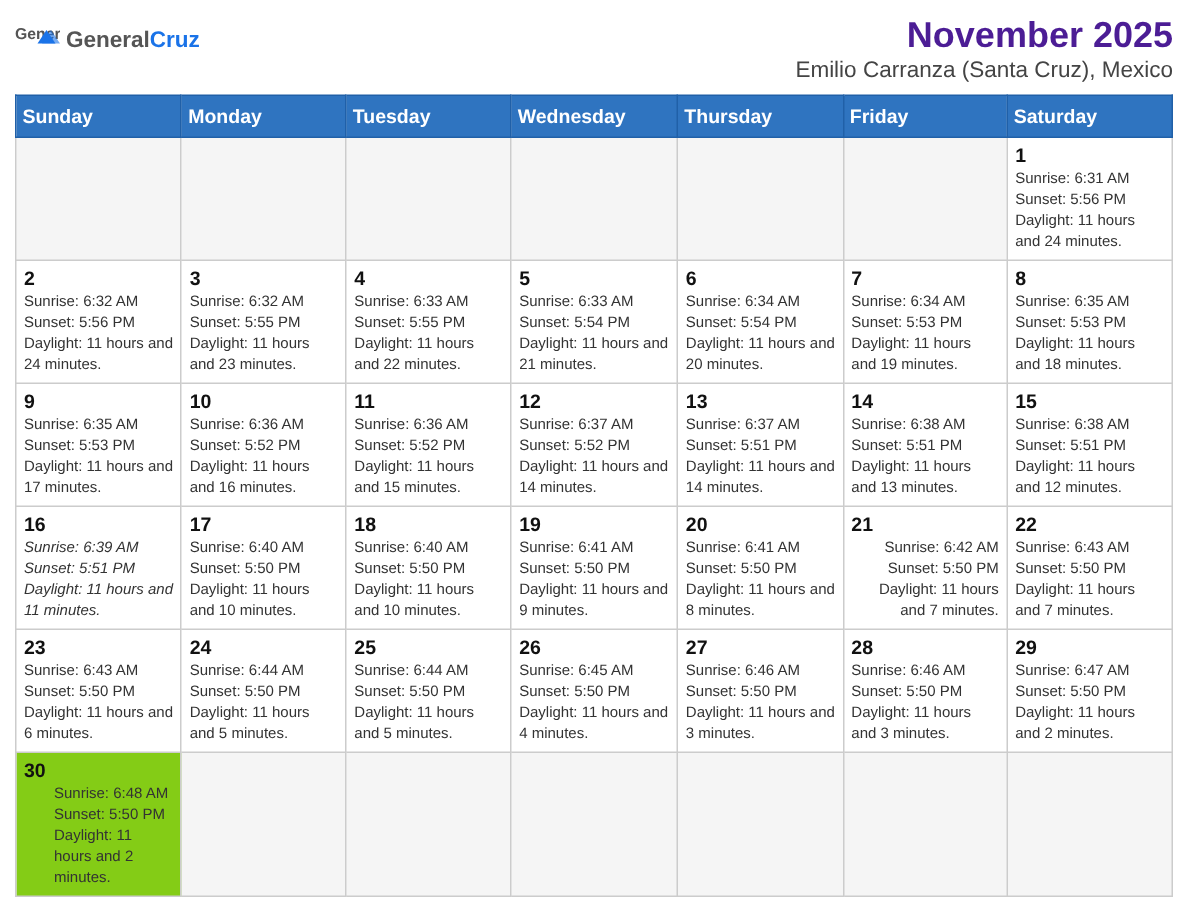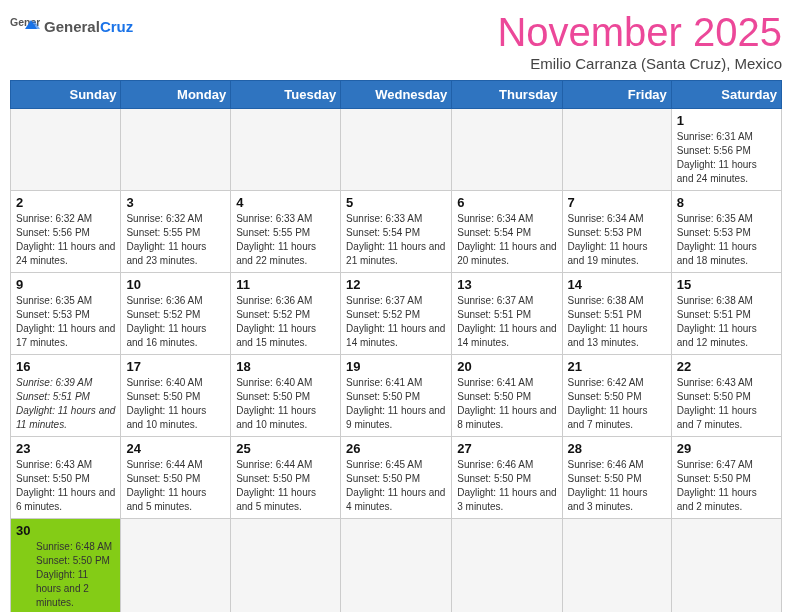--- a/index.html
+++ b/index.html
@@ -23,40 +23,40 @@
       margin-top: 4px;
     }
     .logo-icon {
       width: 30px;
       height: 24px;
     }
     .title-area {
       text-align: right;
     }
     .month-title {
-      font-size: 40px;
-      font-weight: normal;
-      color: #ec4899;
+      font-size: 24px;
+      font-weight: bold;
+      color: #4c1d95;
     }
     .subtitle {
       font-size: 15px;
       color: #444;
     }
     .calendar {
       width: 100%;
       border-collapse: collapse;
       border: 1px solid #ccc;
     }
     .calendar th {
       background-color: #2f74c0;
       color: #fff;
       font-size: 13px;
       font-weight: bold;
       padding: 6px 4px;
-      text-align: right;
+      text-align: left;
       border: 1px solid #2060a8;
     }
     .calendar td {
       border: 1px solid #ccc;
       vertical-align: top;
       padding: 4px 5px;
       width: 113px;
       min-height: 80px;
       font-size: 10.5px;
       color: #333;
@@ -246,21 +246,21 @@
 Daylight: 11 hours and 9 minutes.</div>
         </td>
         <td>
           <div class="day-number">20</div>
           <div class="day-info" style="white-space: pre-line;">Sunrise: 6:41 AM
 Sunset: 5:50 PM
 Daylight: 11 hours and 8 minutes.</div>
         </td>
         <td>
           <div class="day-number">21</div>
-          <div class="day-info" style="white-space: pre-line;">Sunrise: 6:42 AM
+          <div class="day-info" style="white-space: pre-line; text-align: right;">Sunrise: 6:42 AM
 Sunset: 5:50 PM
 Daylight: 11 hours and 7 minutes.</div>
         </td>
         <td>
           <div class="day-number">22</div>
           <div class="day-info" style="white-space: pre-line;">Sunrise: 6:43 AM
 Sunset: 5:50 PM
 Daylight: 11 hours and 7 minutes.</div>
         </td>
       </tr>

